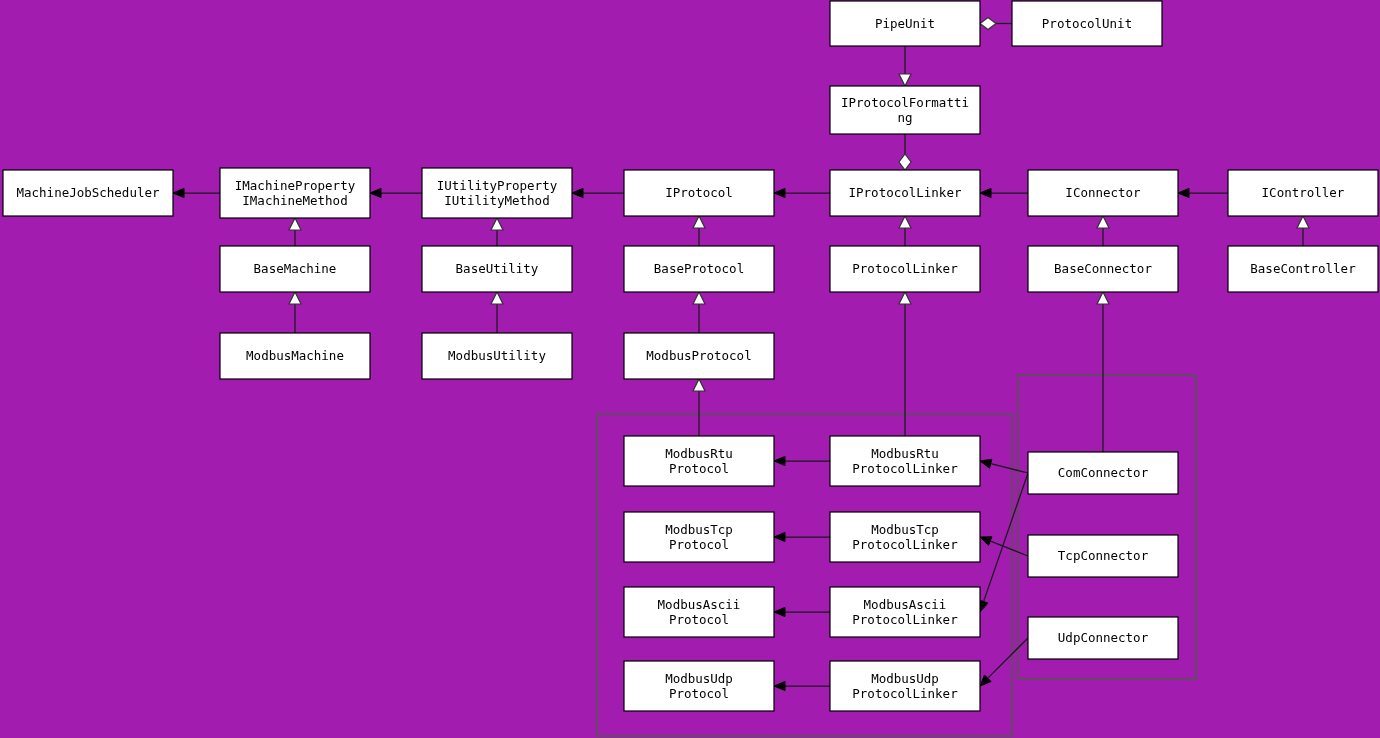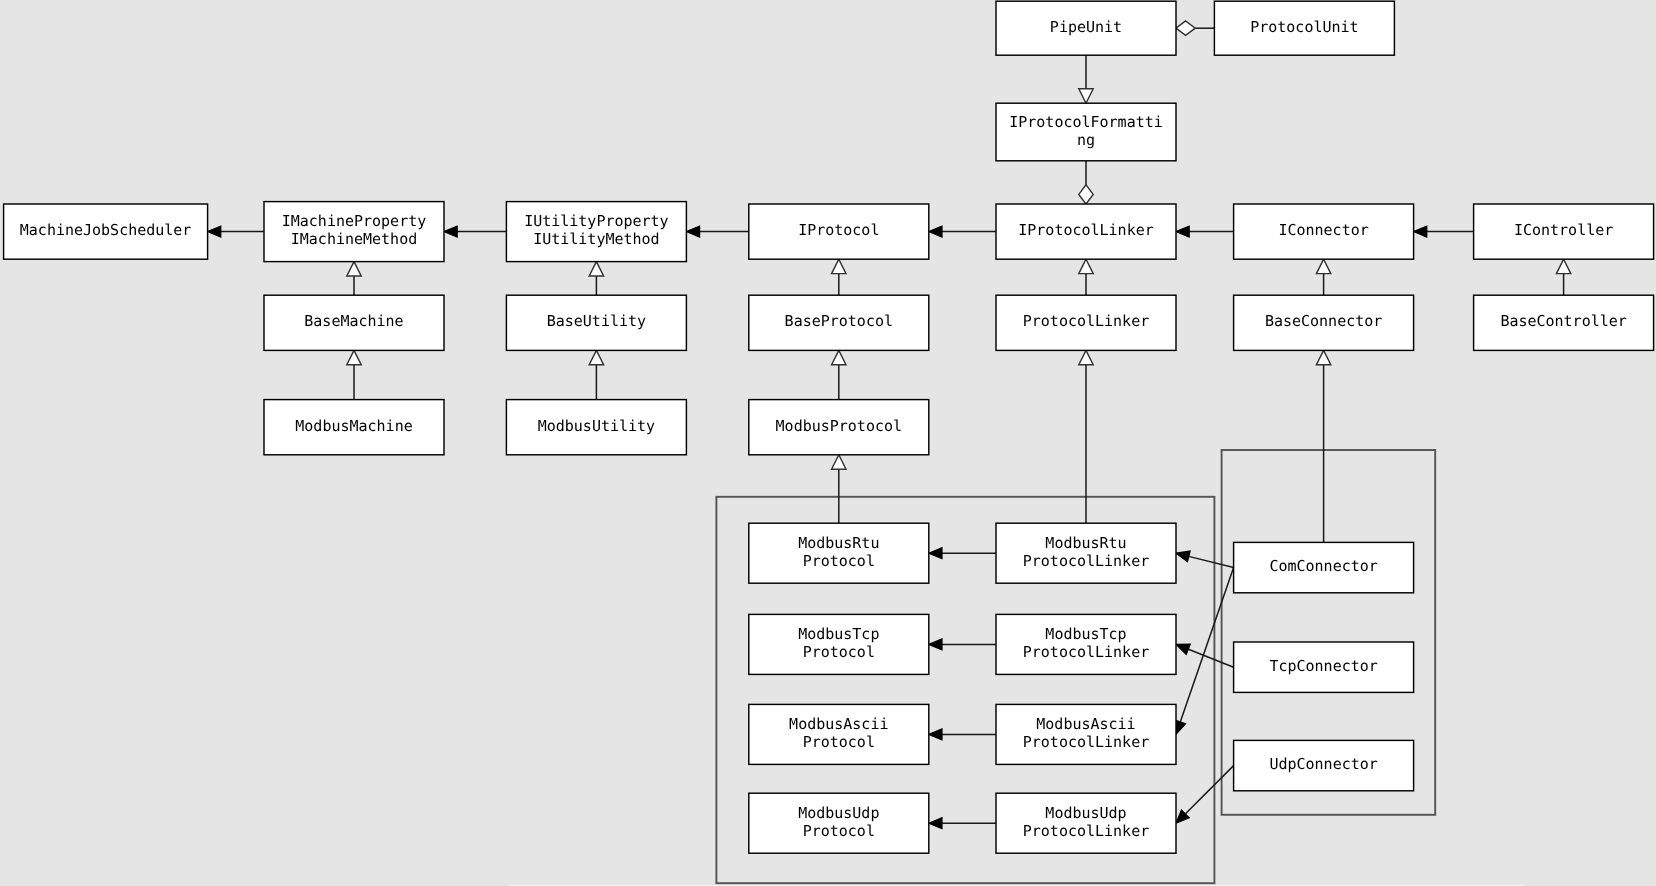--- a/index.html
+++ b/index.html
@@ -4,21 +4,21 @@
 <style>
   html, body {
     margin: 0;
     padding: 0;
     background: #ffffff;
   }
   #diagram-root {
     position: relative;
     width: 1380px;
     height: 738px;
-    background: #e5e5e5;
+    background: #a21caf;
     font-family: "DejaVu Sans Mono", "Liberation Mono", monospace;
   }
   svg.diagram-canvas {
     position: absolute;
     left: 0;
     top: 0;
     width: 1380px;
     height: 738px;
     overflow: visible;
   }

